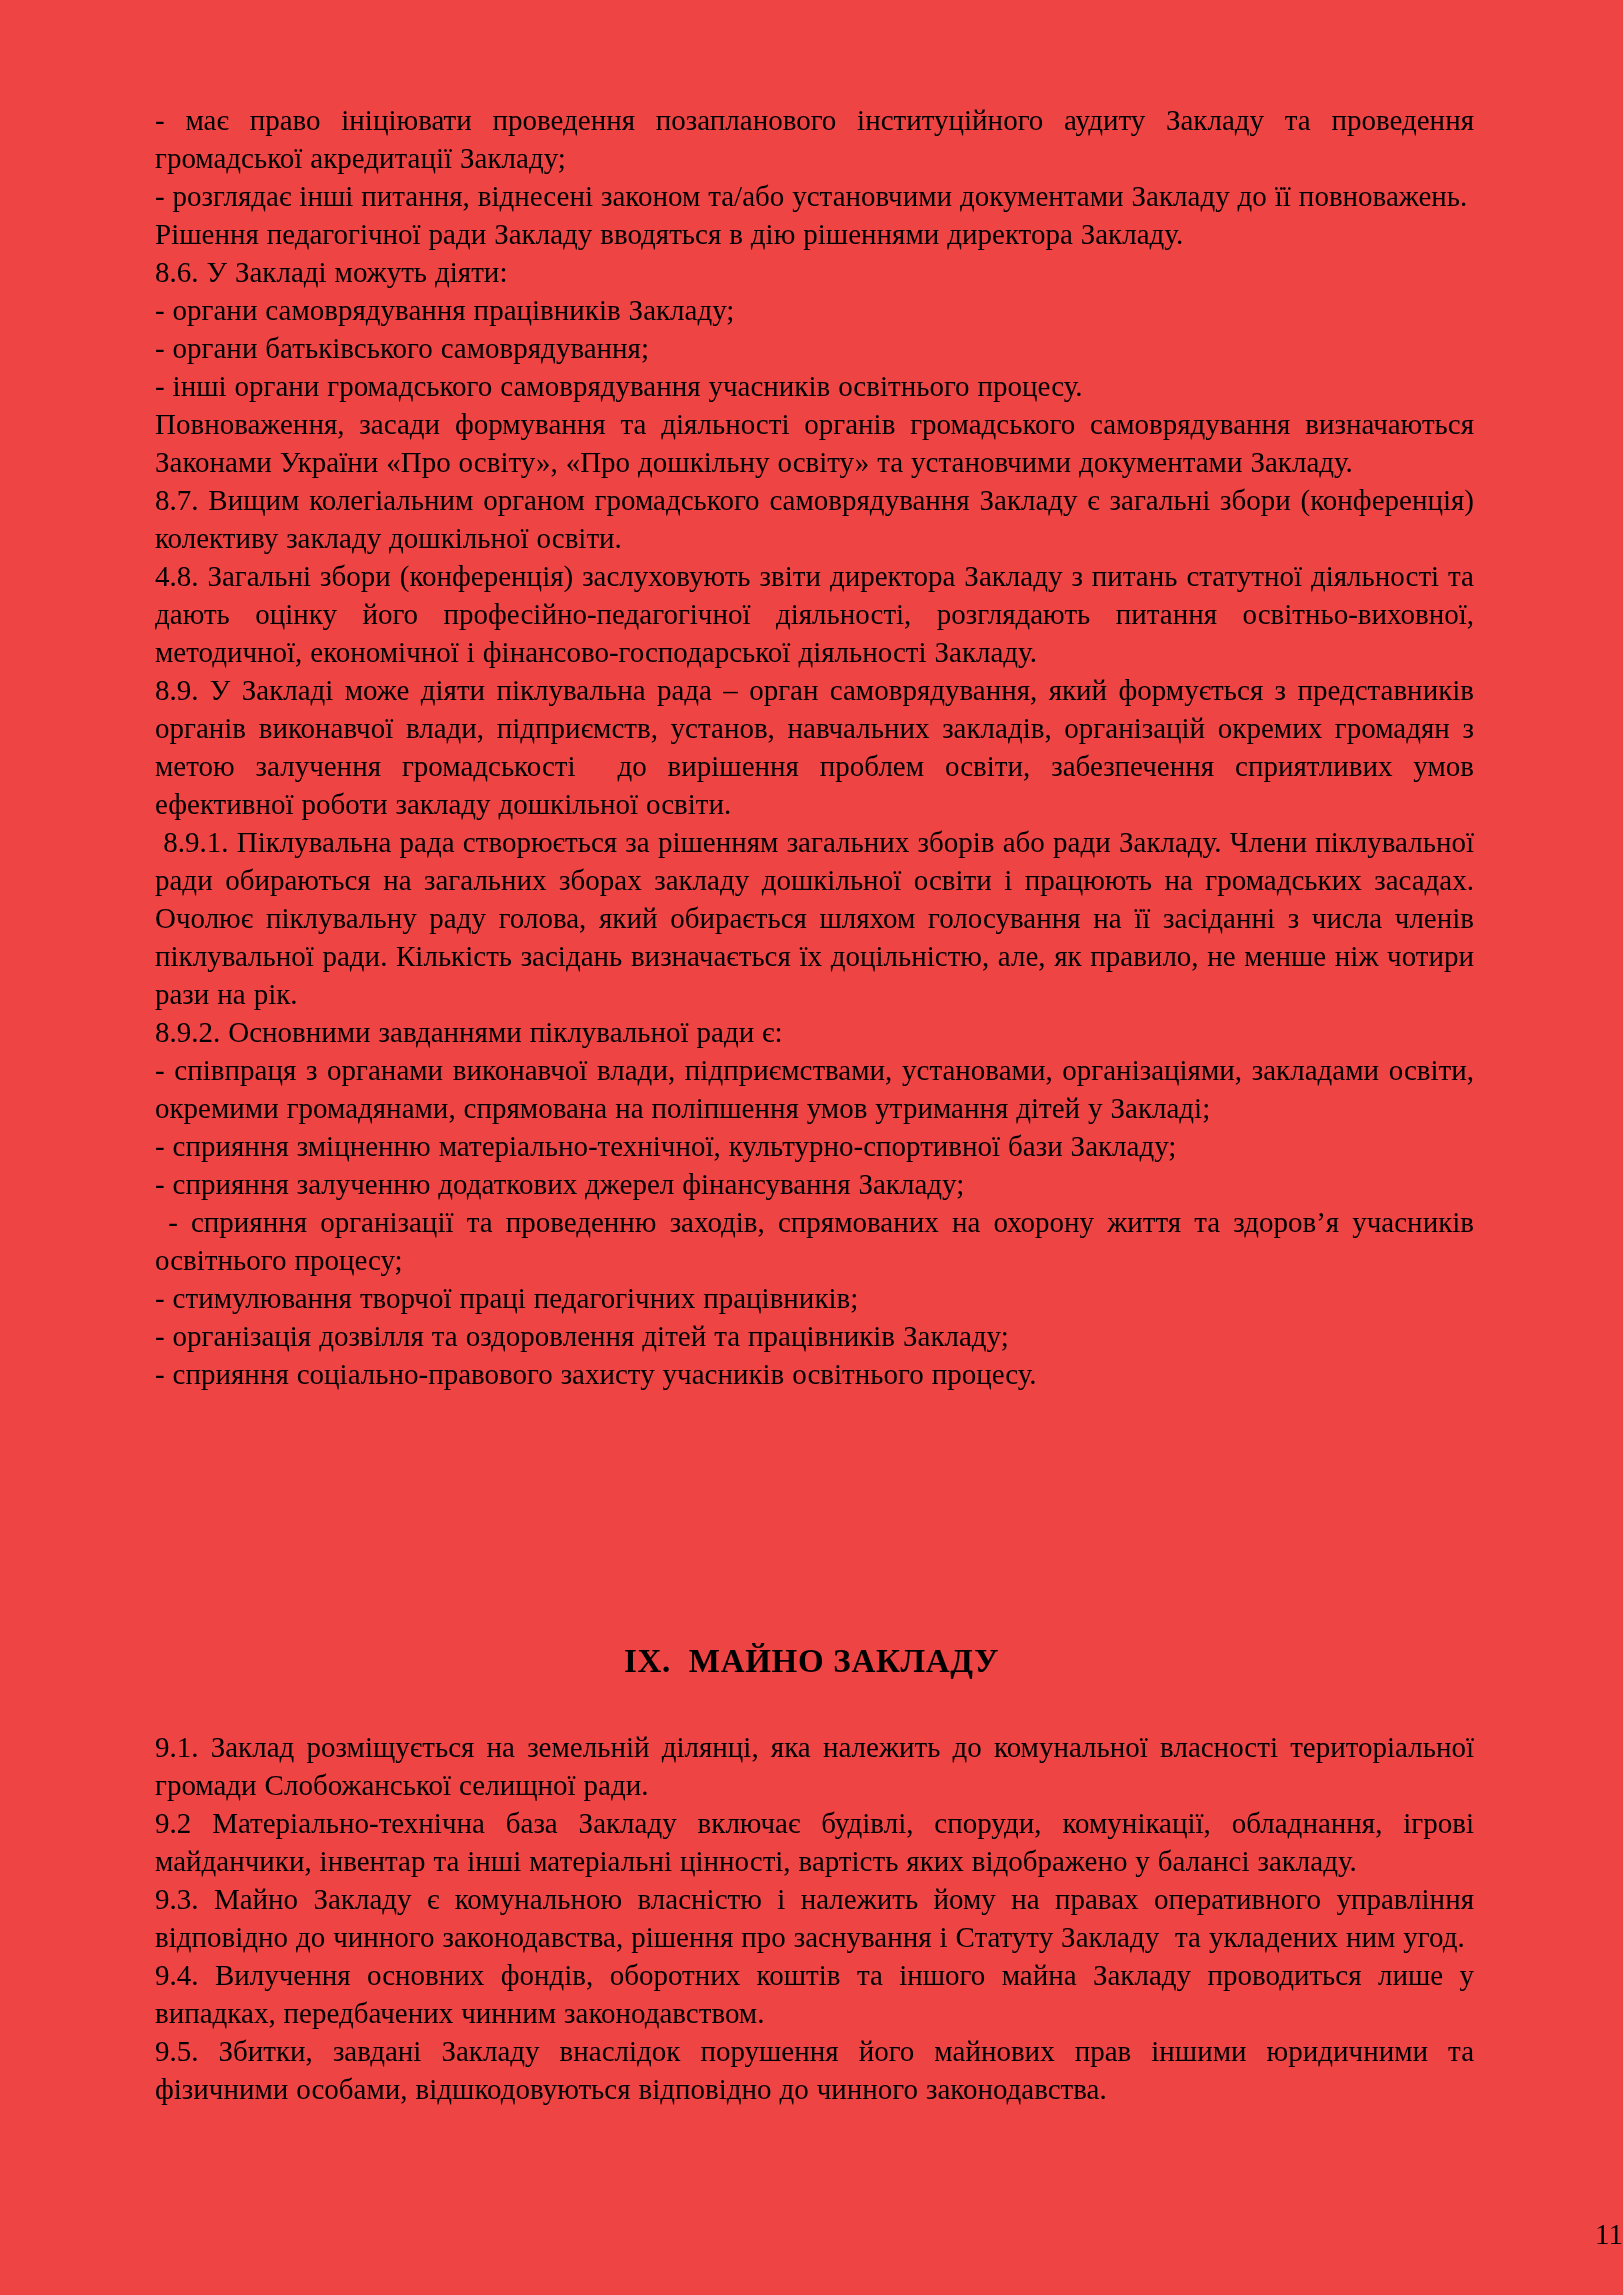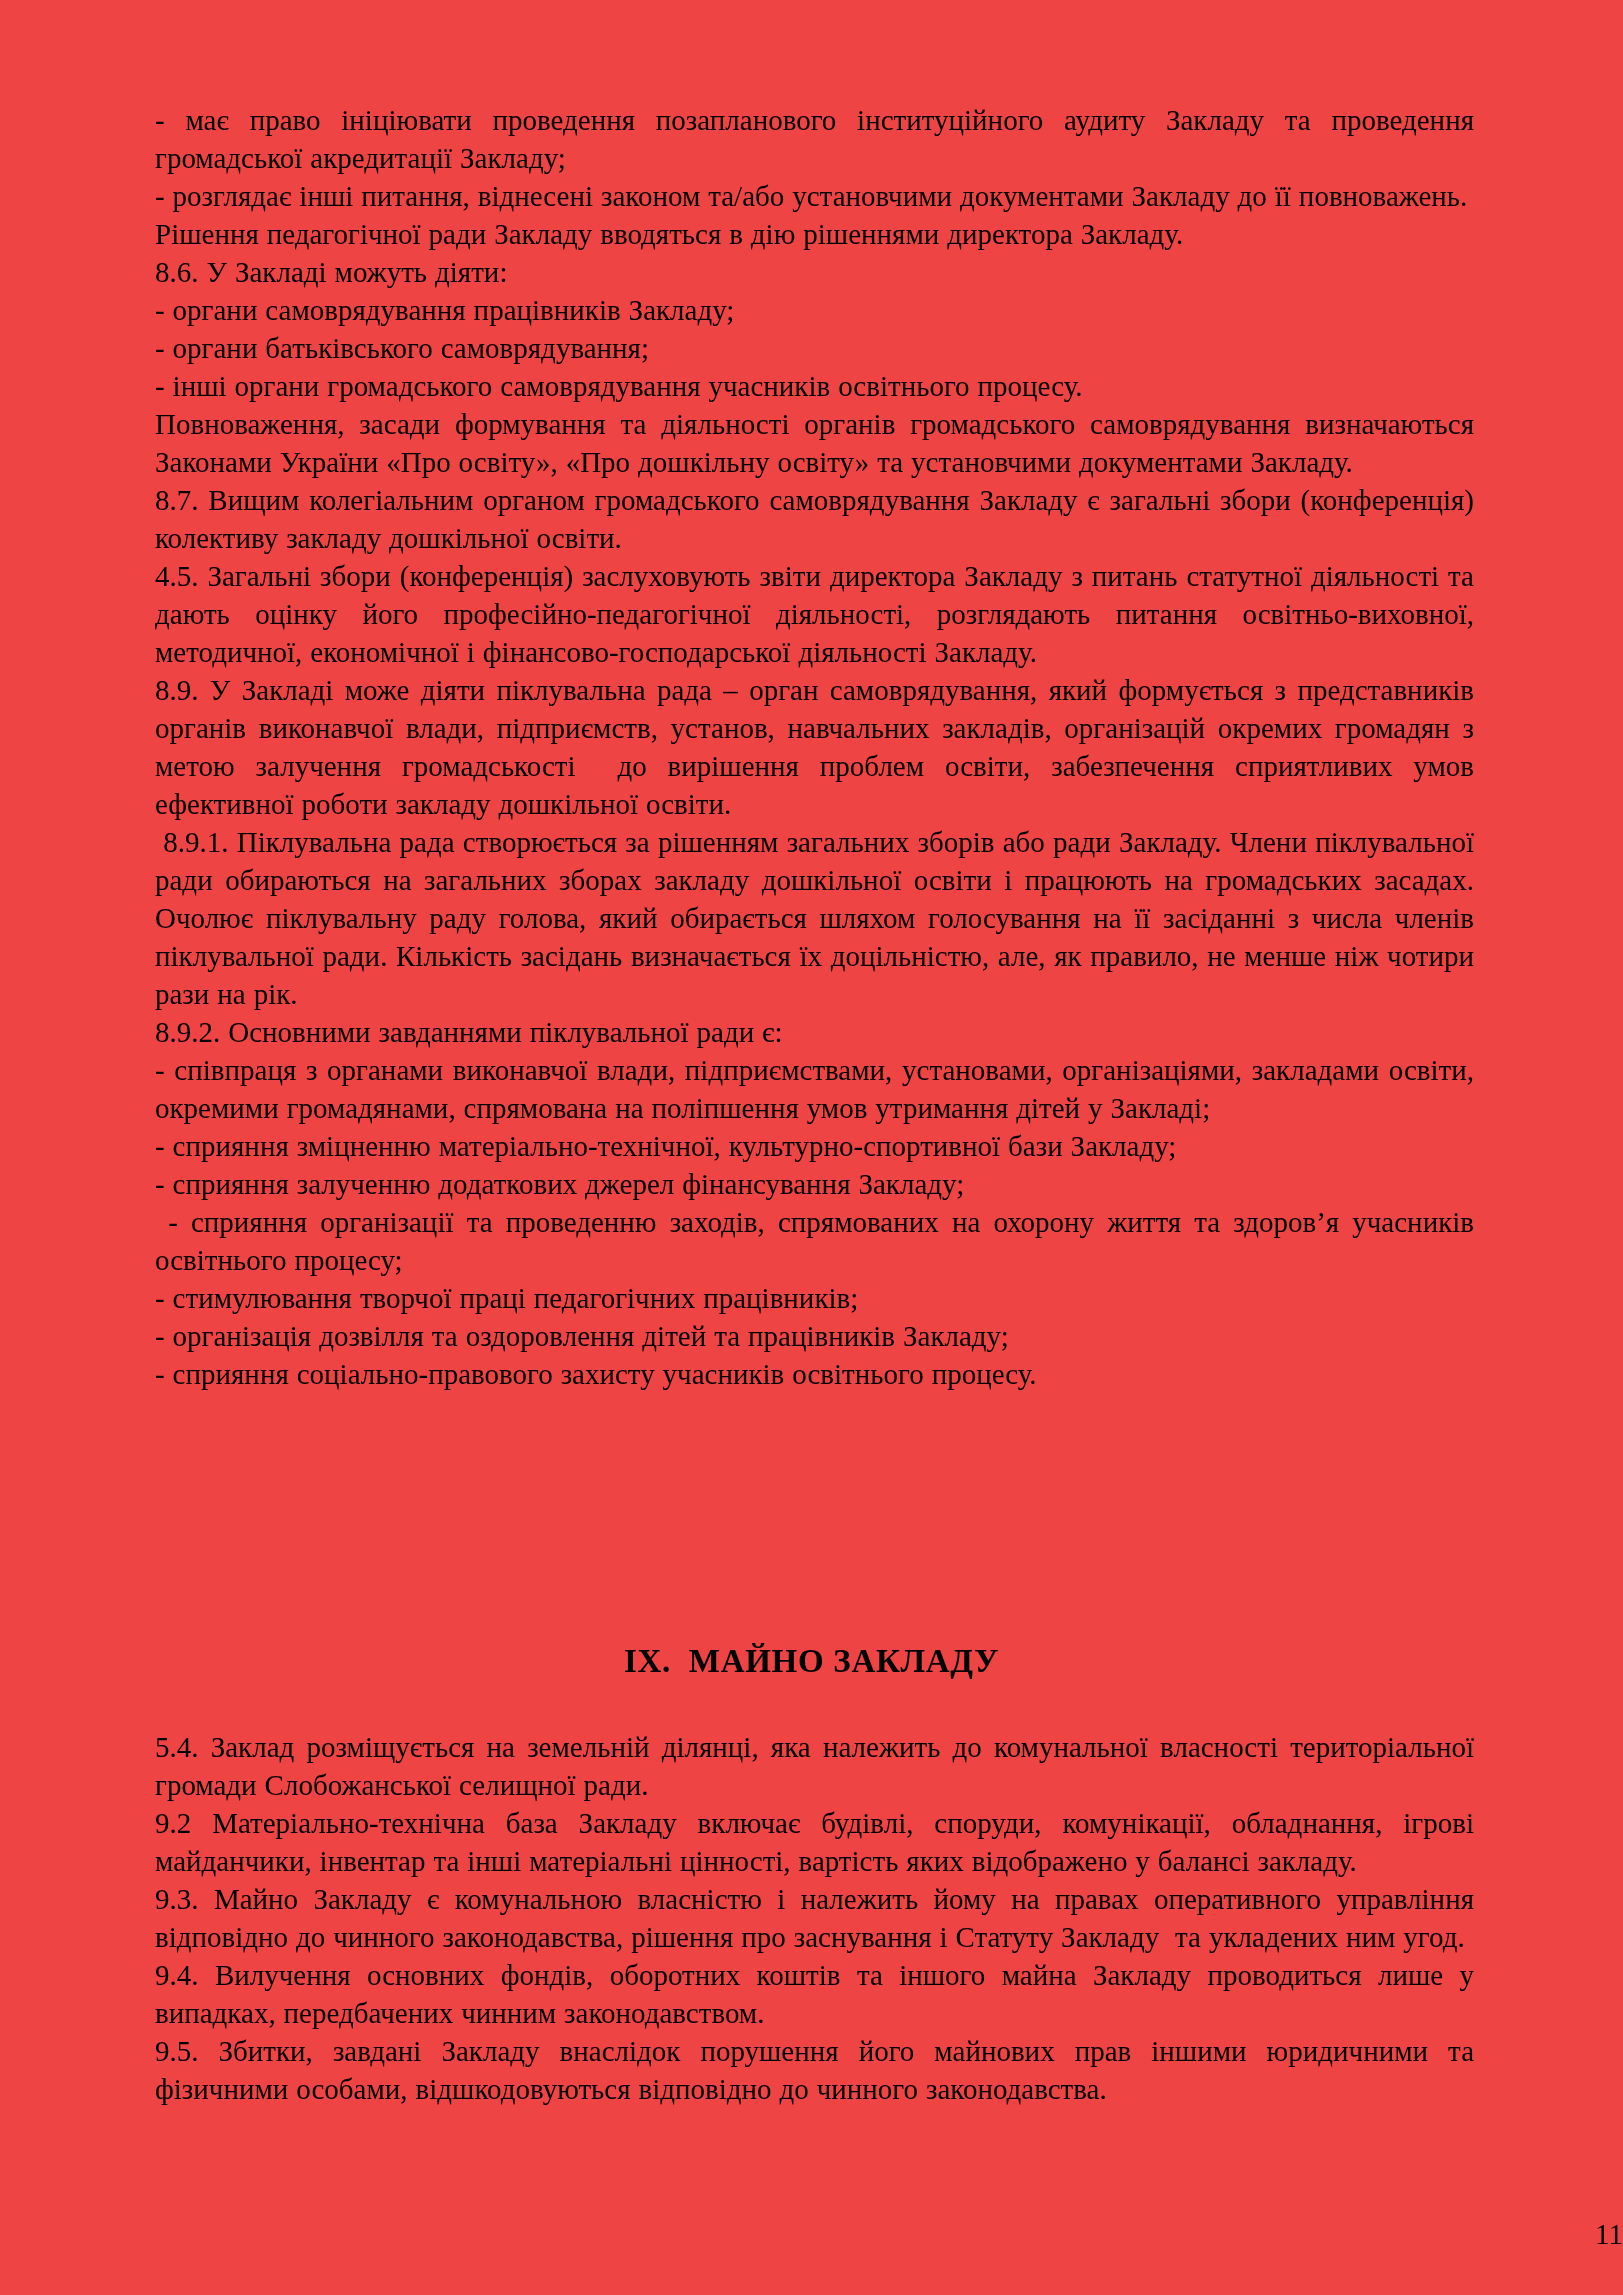--- a/index.html
+++ b/index.html
@@ -61,37 +61,37 @@
   <section class="text-block block-a">
       <p>- має право ініціювати проведення позапланового інституційного аудиту Закладу та проведення громадської акредитації Закладу;</p>
       <p>- розглядає інші питання, віднесені законом та/або установчими документами Закладу до її повноважень.</p>
       <p>Рішення педагогічної ради Закладу вводяться в дію рішеннями директора Закладу.</p>
       <p>8.6. У Закладі можуть діяти:</p>
       <p>- органи самоврядування працівників Закладу;</p>
       <p>- органи батьківського самоврядування;</p>
       <p>- інші органи громадського самоврядування учасників освітнього процесу.</p>
       <p>Повноваження, засади формування та діяльності органів громадського самоврядування визначаються Законами України «Про освіту», «Про дошкільну освіту» та установчими документами Закладу.</p>
       <p>8.7. Вищим колегіальним органом громадського самоврядування Закладу є загальні збори (конференція) колективу закладу дошкільної освіти.</p>
-      <p>4.5. Загальні збори (конференція) заслуховують звіти директора Закладу з питань статутної діяльності та дають оцінку його професійно-педагогічної діяльності, розглядають питання освітньо-виховної, методичної, економічної і фінансово-господарської діяльності Закладу.</p>
+      <p>4.8. Загальні збори (конференція) заслуховують звіти директора Закладу з питань статутної діяльності та дають оцінку його професійно-педагогічної діяльності, розглядають питання освітньо-виховної, методичної, економічної і фінансово-господарської діяльності Закладу.</p>
       <p>8.9. У Закладі може діяти піклувальна рада – орган самоврядування, який формується з представників органів виконавчої влади, підприємств, установ, навчальних закладів, організацій окремих громадян з метою залучення громадськості&nbsp; до вирішення проблем освіти, забезпечення сприятливих умов ефективної роботи закладу дошкільної освіти.</p>
       <p>&nbsp;8.9.1. Піклувальна рада створюється за рішенням загальних зборів або ради Закладу. Члени піклувальної ради обираються на загальних зборах закладу дошкільної освіти і працюють на громадських засадах. Очолює піклувальну раду голова, який обирається шляхом голосування на її засіданні з числа членів піклувальної ради. Кількість засідань визначається їх доцільністю, але, як правило, не менше ніж чотири рази на рік.</p>
       <p>8.9.2. Основними завданнями піклувальної ради є:</p>
       <p>- співпраця з органами виконавчої влади, підприємствами, установами, організаціями, закладами освіти, окремими громадянами, спрямована на поліпшення умов утримання дітей у Закладі;</p>
       <p>- сприяння зміцненню матеріально-технічної, культурно-спортивної бази Закладу;</p>
       <p>- сприяння залученню додаткових джерел фінансування Закладу;</p>
       <p>&nbsp;- сприяння організації та проведенню заходів, спрямованих на охорону життя та здоров’я учасників освітнього процесу;</p>
       <p>- стимулювання творчої праці педагогічних працівників;</p>
       <p>- організація дозвілля та оздоровлення дітей та працівників Закладу;</p>
       <p>- сприяння соціально-правового захисту учасників освітнього процесу.</p>
     </section>
 
   <h1 class="section-heading">IX.&nbsp; МАЙНО ЗАКЛАДУ</h1>
 
   <section class="text-block block-b">
-      <p>5.4. Заклад розміщується на земельній ділянці, яка належить до комунальної власності територіальної громади Слобожанської селищної ради.</p>
+      <p>9.1. Заклад розміщується на земельній ділянці, яка належить до комунальної власності територіальної громади Слобожанської селищної ради.</p>
       <p>9.2 Матеріально-технічна база Закладу включає будівлі, споруди, комунікації, обладнання, ігрові майданчики, інвентар та інші матеріальні цінності, вартість яких відображено у балансі закладу.</p>
       <p>9.3. Майно Закладу є комунальною власністю і належить йому на правах оперативного управління відповідно до чинного законодавства, рішення про заснування і Статуту Закладу&nbsp; та укладених ним угод.</p>
       <p>9.4. Вилучення основних фондів, оборотних коштів та іншого майна Закладу проводиться лише у випадках, передбачених чинним законодавством.</p>
       <p>9.5. Збитки, завдані Закладу внаслідок порушення його майнових прав іншими юридичними та фізичними особами, відшкодовуються відповідно до чинного законодавства.</p>
     </section>
 
   <footer class="page-number">11</footer>
 
 </div>
 

